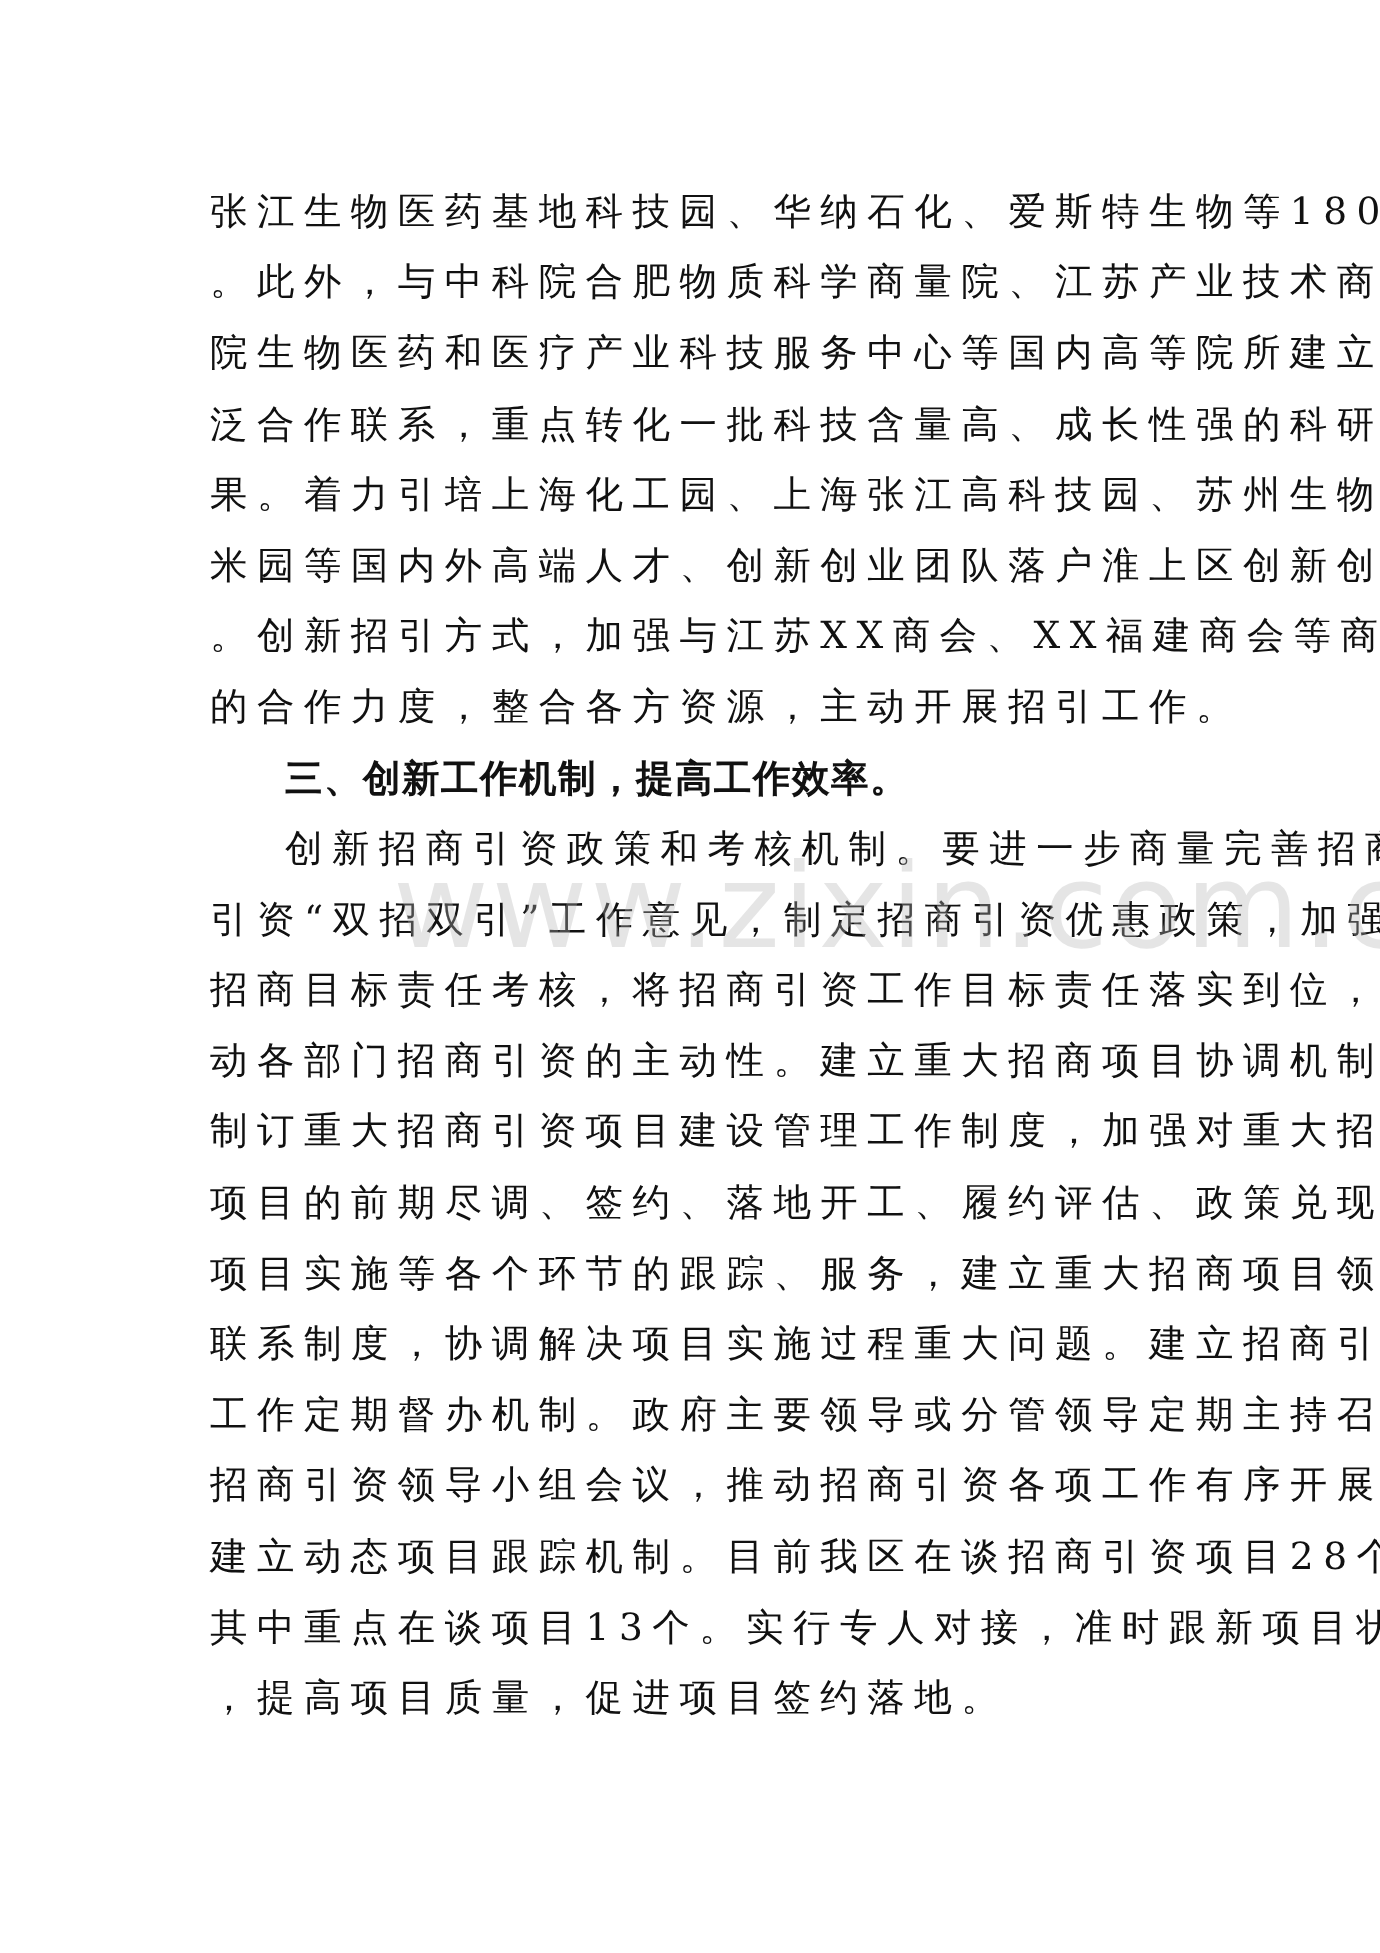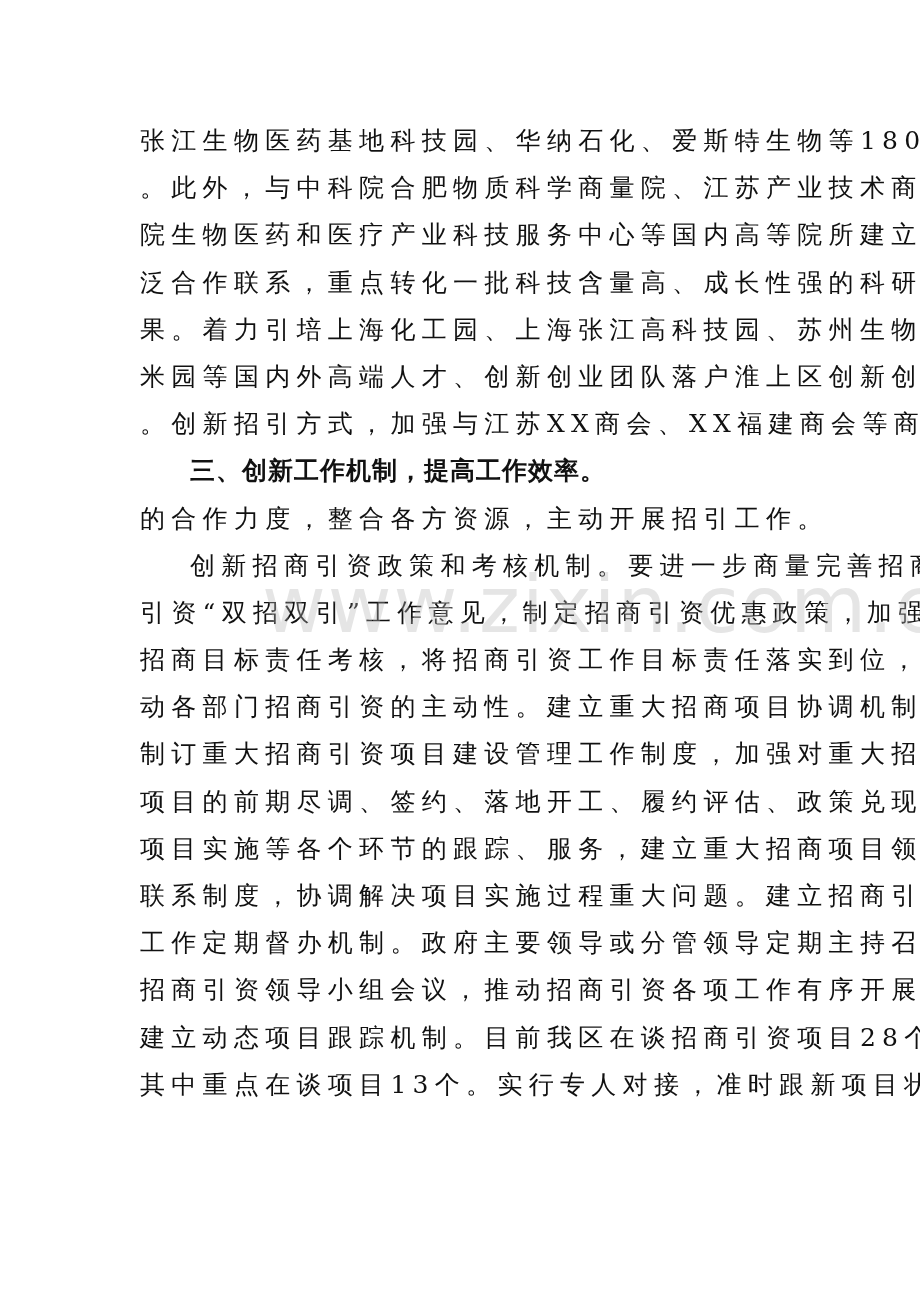--- a/index.html
+++ b/index.html
@@ -62,32 +62,33 @@
 
 <div class="page">
   <div class="text-block">
     <div class="line">张江生物医药基地科技园、华纳石化、爱斯特生物等180余家</div>
     <div class="line">。此外，与中科院合肥物质科学商量院、江苏产业技术商量</div>
     <div class="line">院生物医药和医疗产业科技服务中心等国内高等院所建立广</div>
     <div class="line">泛合作联系，重点转化一批科技含量高、成长性强的科研成</div>
     <div class="line">果。着力引培上海化工园、上海张江高科技园、苏州生物纳</div>
     <div class="line">米园等国内外高端人才、创新创业团队落户淮上区创新创业</div>
     <div class="line">。创新招引方式，加强与江苏XX商会、XX福建商会等商协会</div>
+    <div class="line">的合作力度，整合各方资源，主动开展招引工作。</div>
+
     <div class="line heading">三、创新工作机制，提高工作效率。</div>
-
-    <div class="line">的合作力度，整合各方资源，主动开展招引工作。</div>
 
     <div class="line indent">创新招商引资政策和考核机制。要进一步商量完善招商</div>
     <div class="line">引资“双招双引”工作意见，制定招商引资优惠政策，加强</div>
     <div class="line">招商目标责任考核，将招商引资工作目标责任落实到位，调</div>
     <div class="line">动各部门招商引资的主动性。建立重大招商项目协调机制。</div>
     <div class="line">制订重大招商引资项目建设管理工作制度，加强对重大招商</div>
     <div class="line">项目的前期尽调、签约、落地开工、履约评估、政策兑现、</div>
     <div class="line">项目实施等各个环节的跟踪、服务，建立重大招商项目领导</div>
     <div class="line">联系制度，协调解决项目实施过程重大问题。建立招商引资</div>
     <div class="line">工作定期督办机制。政府主要领导或分管领导定期主持召开</div>
     <div class="line">招商引资领导小组会议，推动招商引资各项工作有序开展。</div>
     <div class="line">建立动态项目跟踪机制。目前我区在谈招商引资项目28个，</div>
     <div class="line">其中重点在谈项目13个。实行专人对接，准时跟新项目状况</div>
+    <div class="line">，提高项目质量，促进项目签约落地。</div>
   </div>
 
   <div class="watermark">www.zixin.com.cn</div>
 </div>
 
 </body></html>

